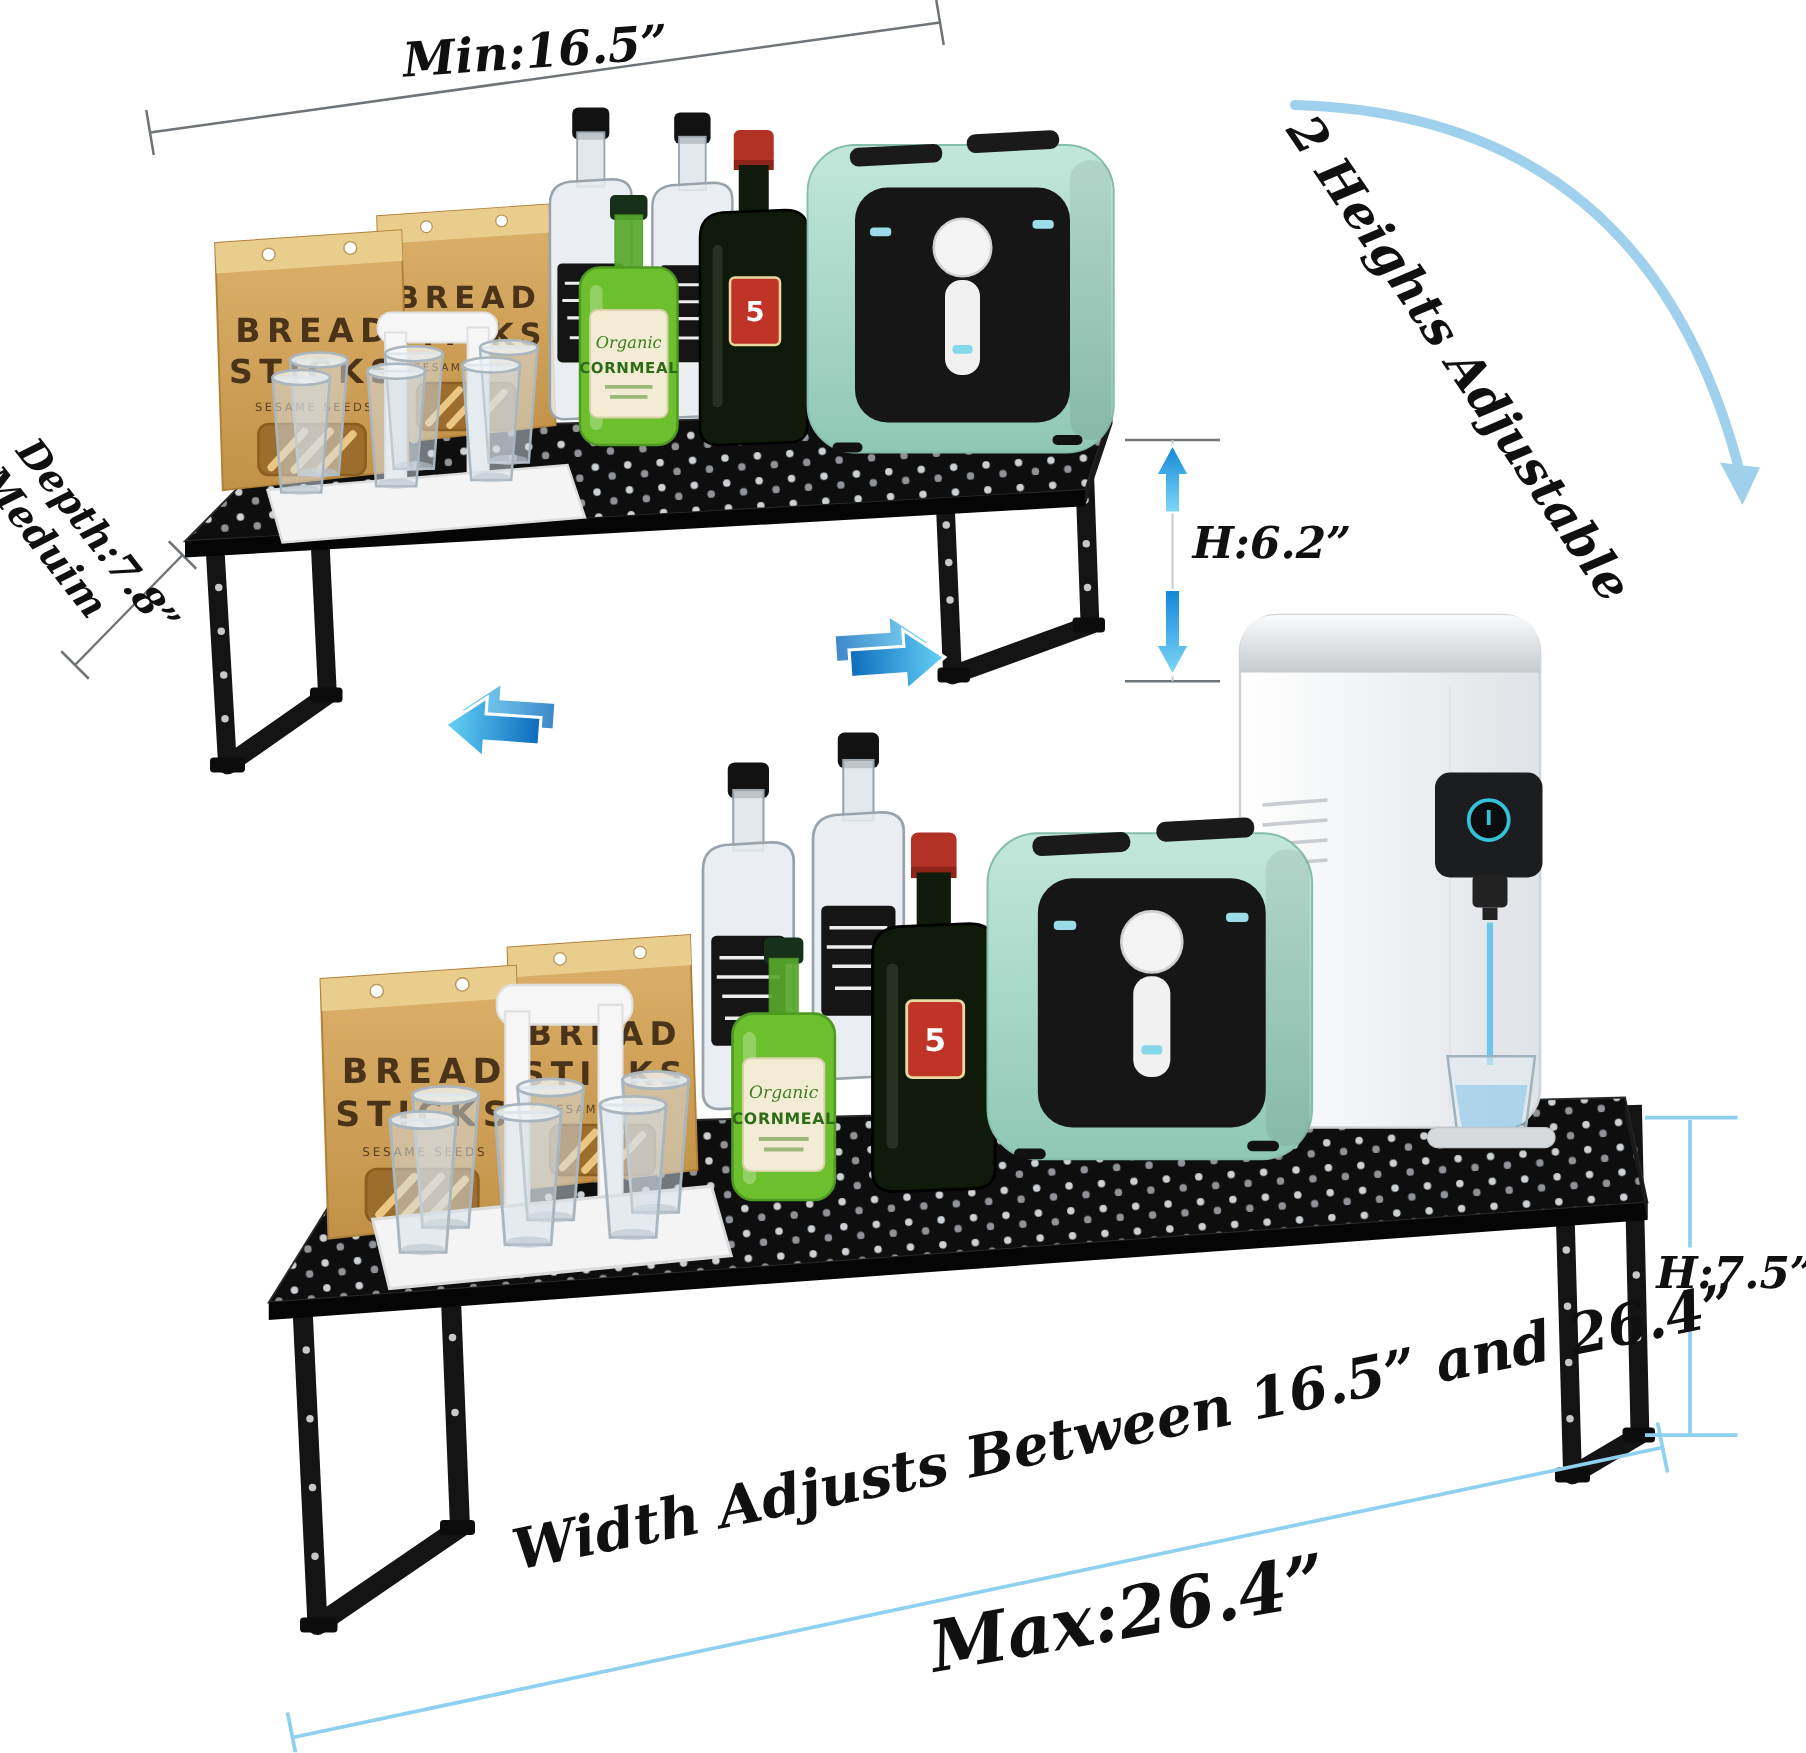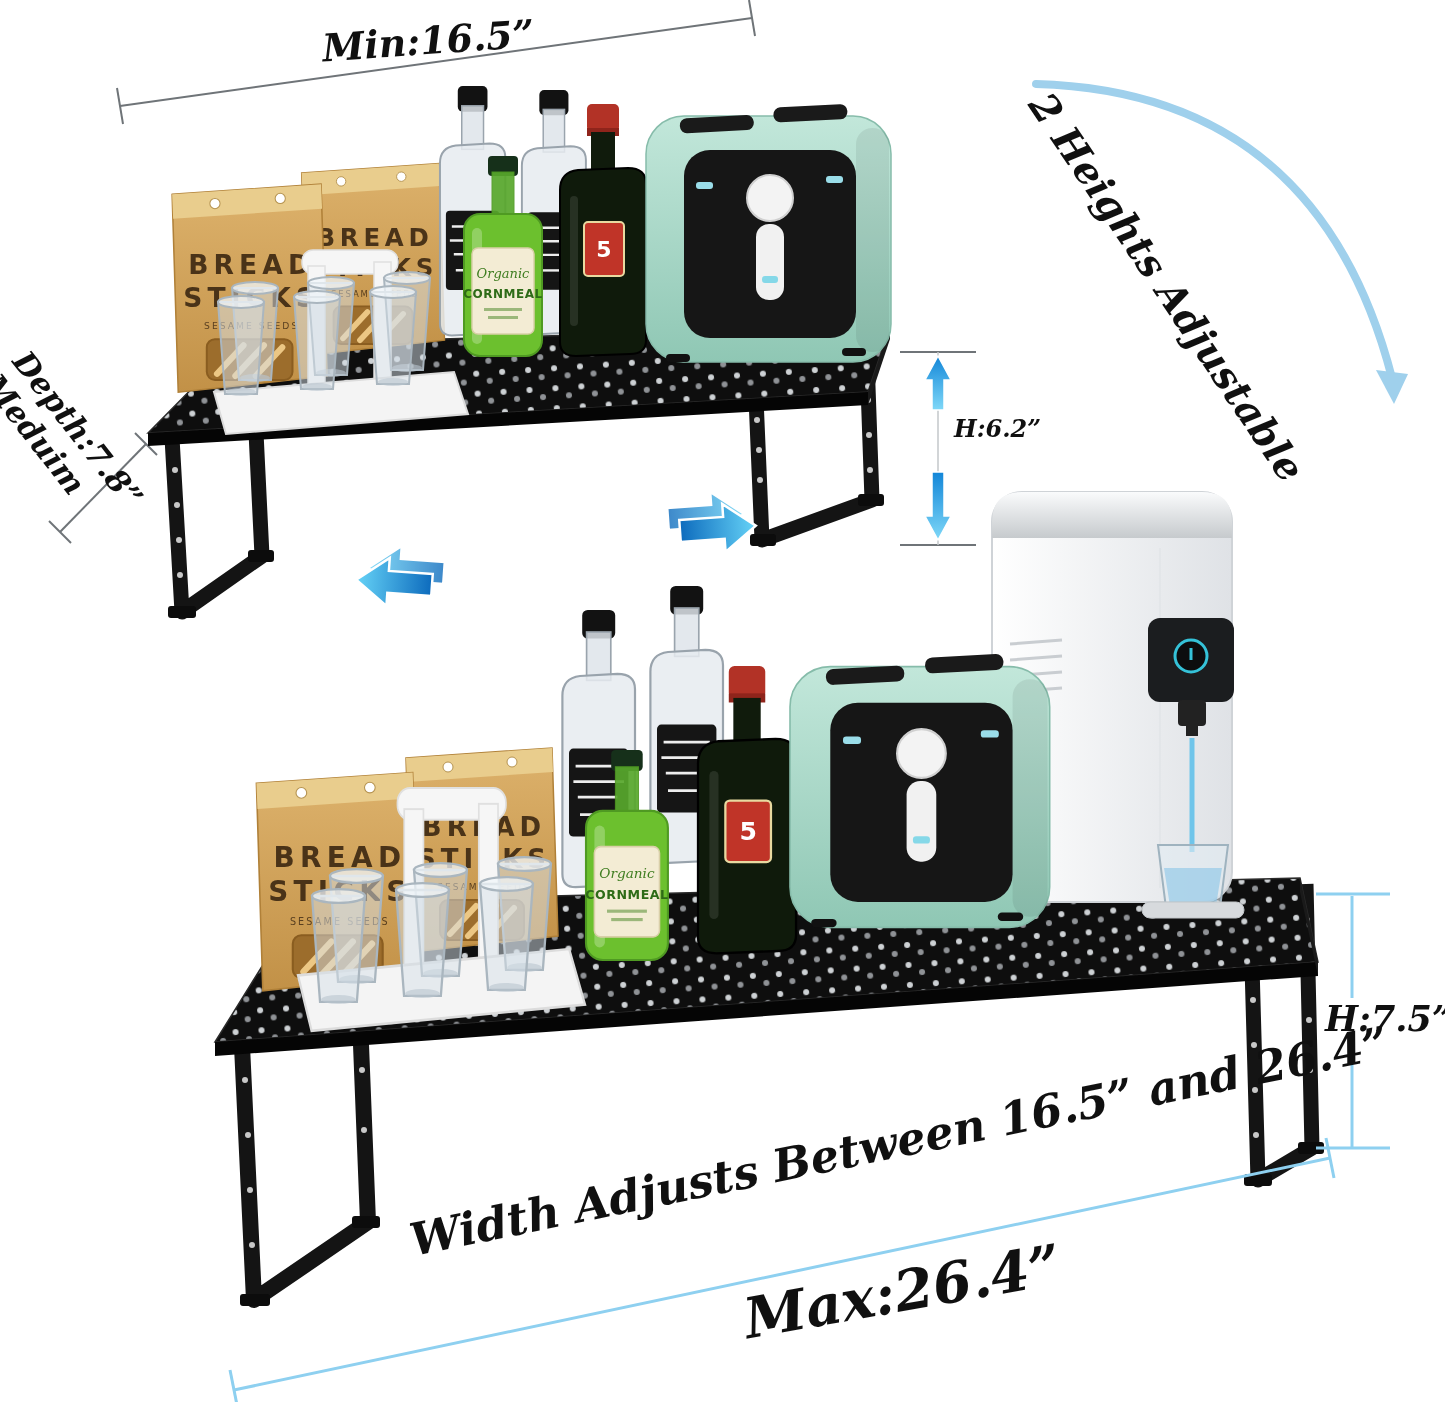--- a/index.html
+++ b/index.html
@@ -5,21 +5,21 @@
   html,body{margin:0;padding:0;background:#ffffff;}
   .canvas{position:relative;width:1445px;height:1402px;background:#ffffff;overflow:hidden;
           font-family:"DejaVu Sans",sans-serif;}
   svg.scene{position:absolute;left:0;top:0;}
   .ann{position:absolute;color:#101010;font-family:"DejaVu Serif",serif;font-style:italic;
        font-weight:600;white-space:nowrap;z-index:5;}
   .ann-min{left:322px;top:18px;font-size:38px;transform:rotate(-4deg);}
   .ann-heights{left:1058px;top:84px;font-size:39px;transform:rotate(56deg);transform-origin:0 0;}
   .ann-depth{left:34px;top:344px;font-size:31px;transform:rotate(52deg);transform-origin:0 0;line-height:1.2;}
   .ann-depth span{display:block;}
-  .ann-h62{left:954px;top:414px;font-size:24px;}
+  .ann-h62{left:954px;top:414px;font-size:35px;}
   .ann-h75{left:1320px;top:998px;font-size:35px;background:#ffffff;padding:0 5px;}
   .ann-widthnote{left:402px;top:1128px;width:866px;text-align:center;font-size:45px;transform:rotate(-11.5deg);}
   .ann-max{left:742px;top:1258px;font-size:56px;font-weight:700;transform:rotate(-10deg);}
 
   
   text{font-family:"DejaVu Sans",sans-serif;}
   .bagTitle{font-weight:bold;font-size:26px;letter-spacing:5px;fill:#4a3318;text-anchor:middle;}
   .bagSub{font-size:9px;letter-spacing:2px;fill:#5a4020;text-anchor:middle;}
   .lblScript{font-family:"DejaVu Serif",serif;font-style:italic;font-size:13px;fill:#3f7d20;text-anchor:middle;}
   .lblMain{font-weight:bold;font-size:12px;letter-spacing:0.5px;fill:#2e6b17;text-anchor:middle;}

